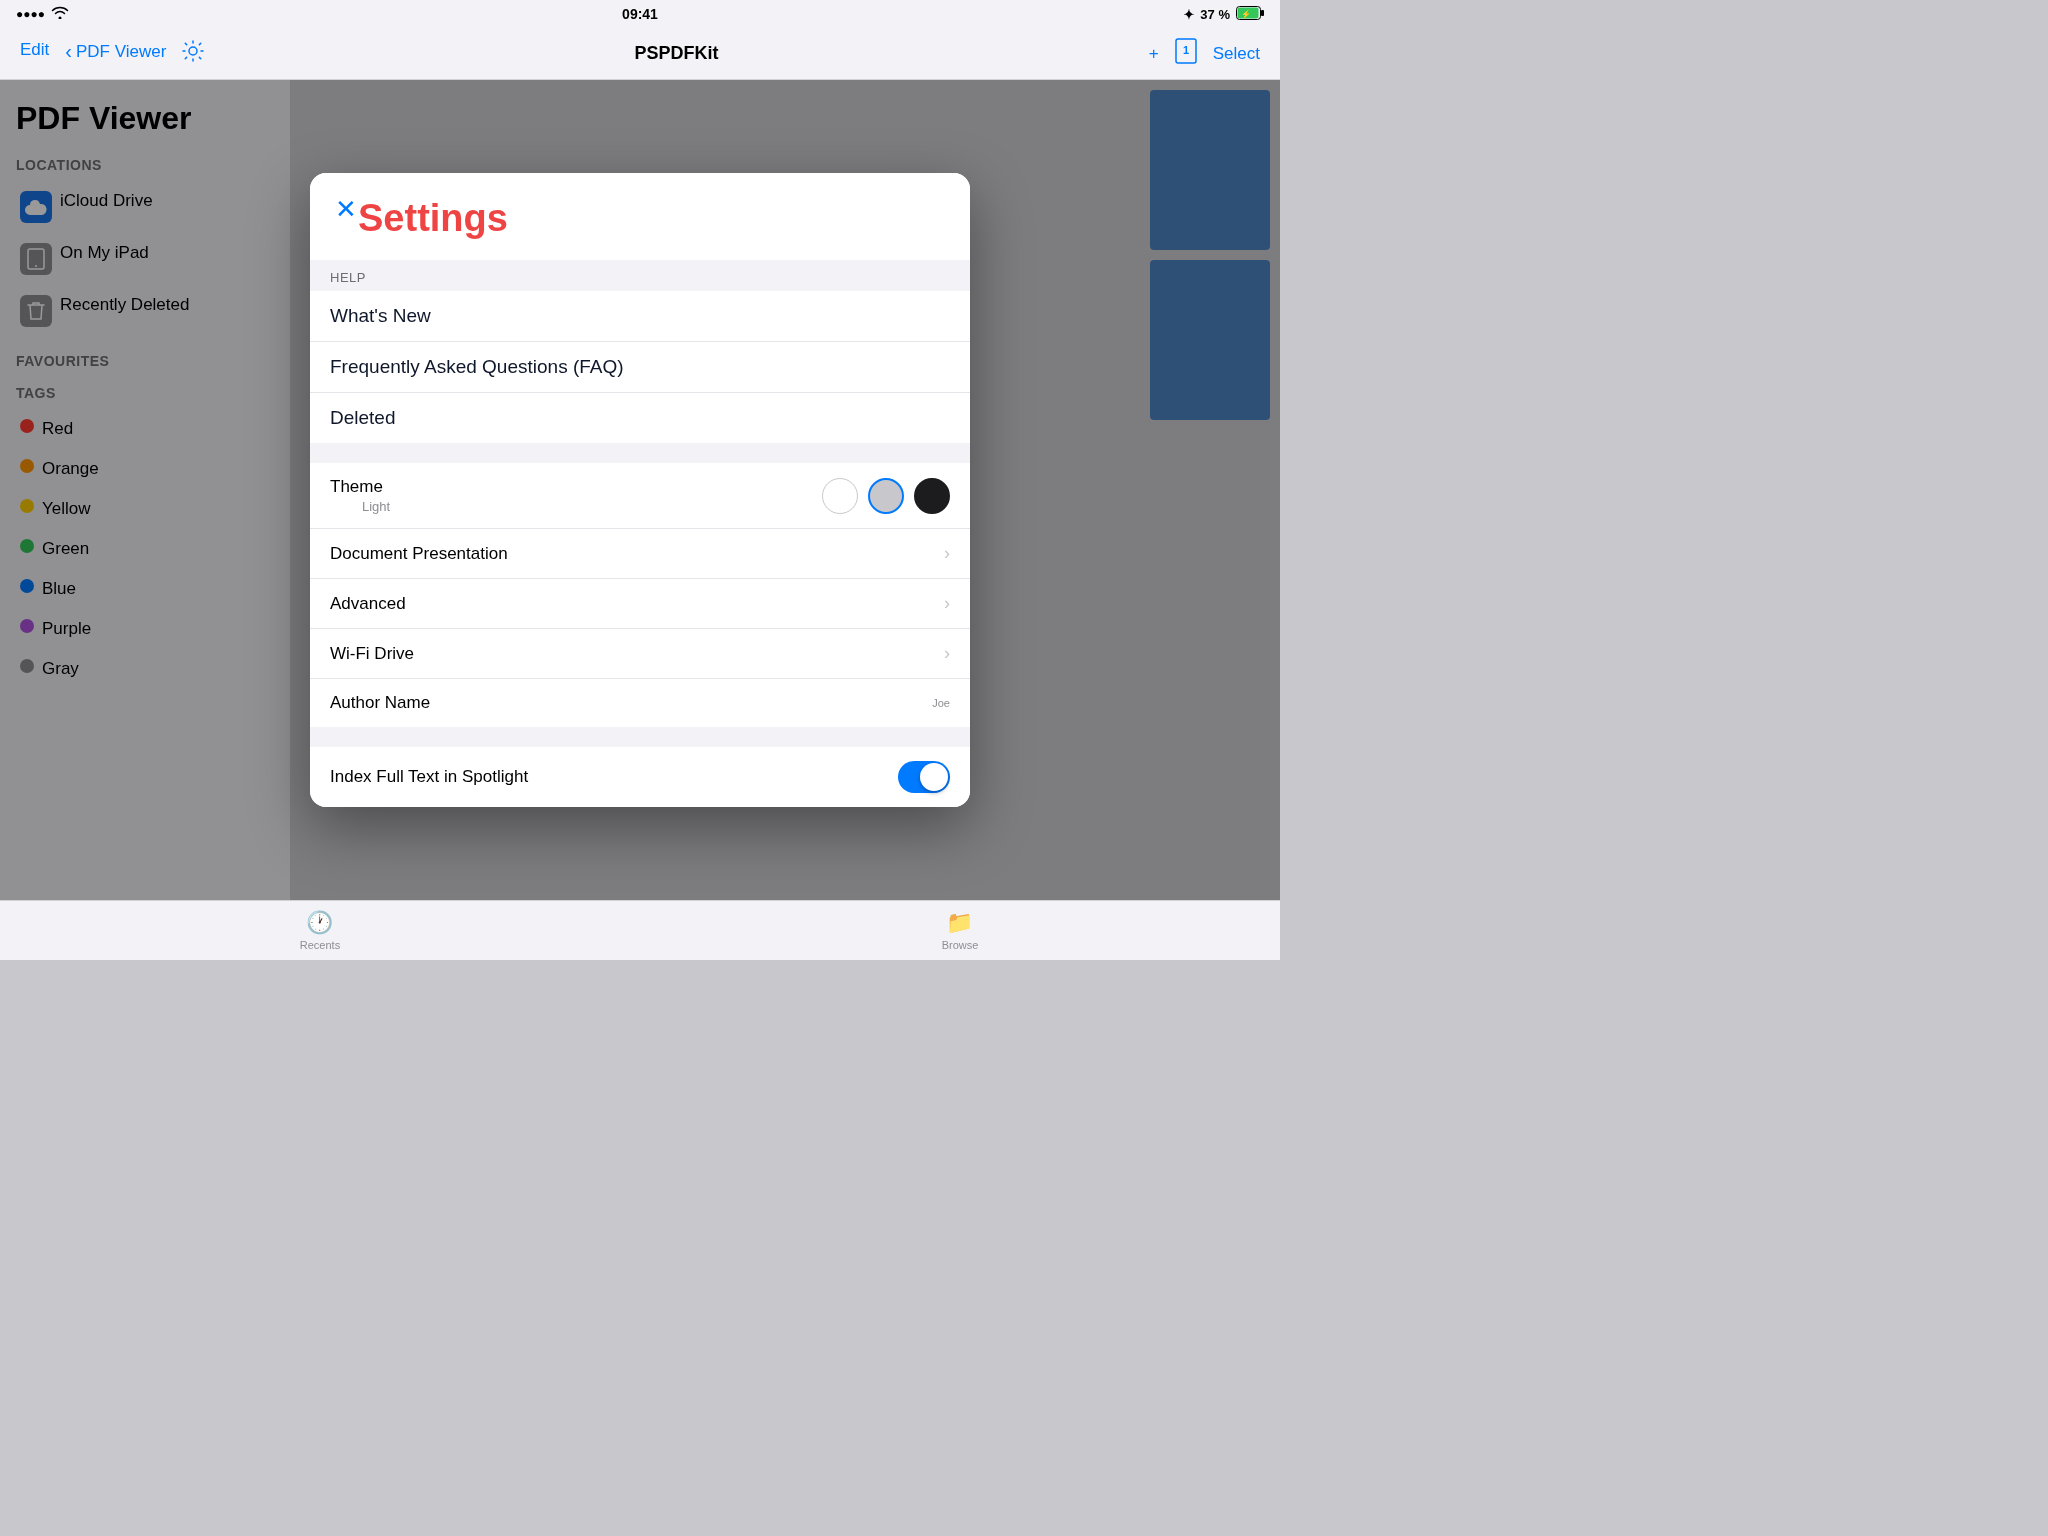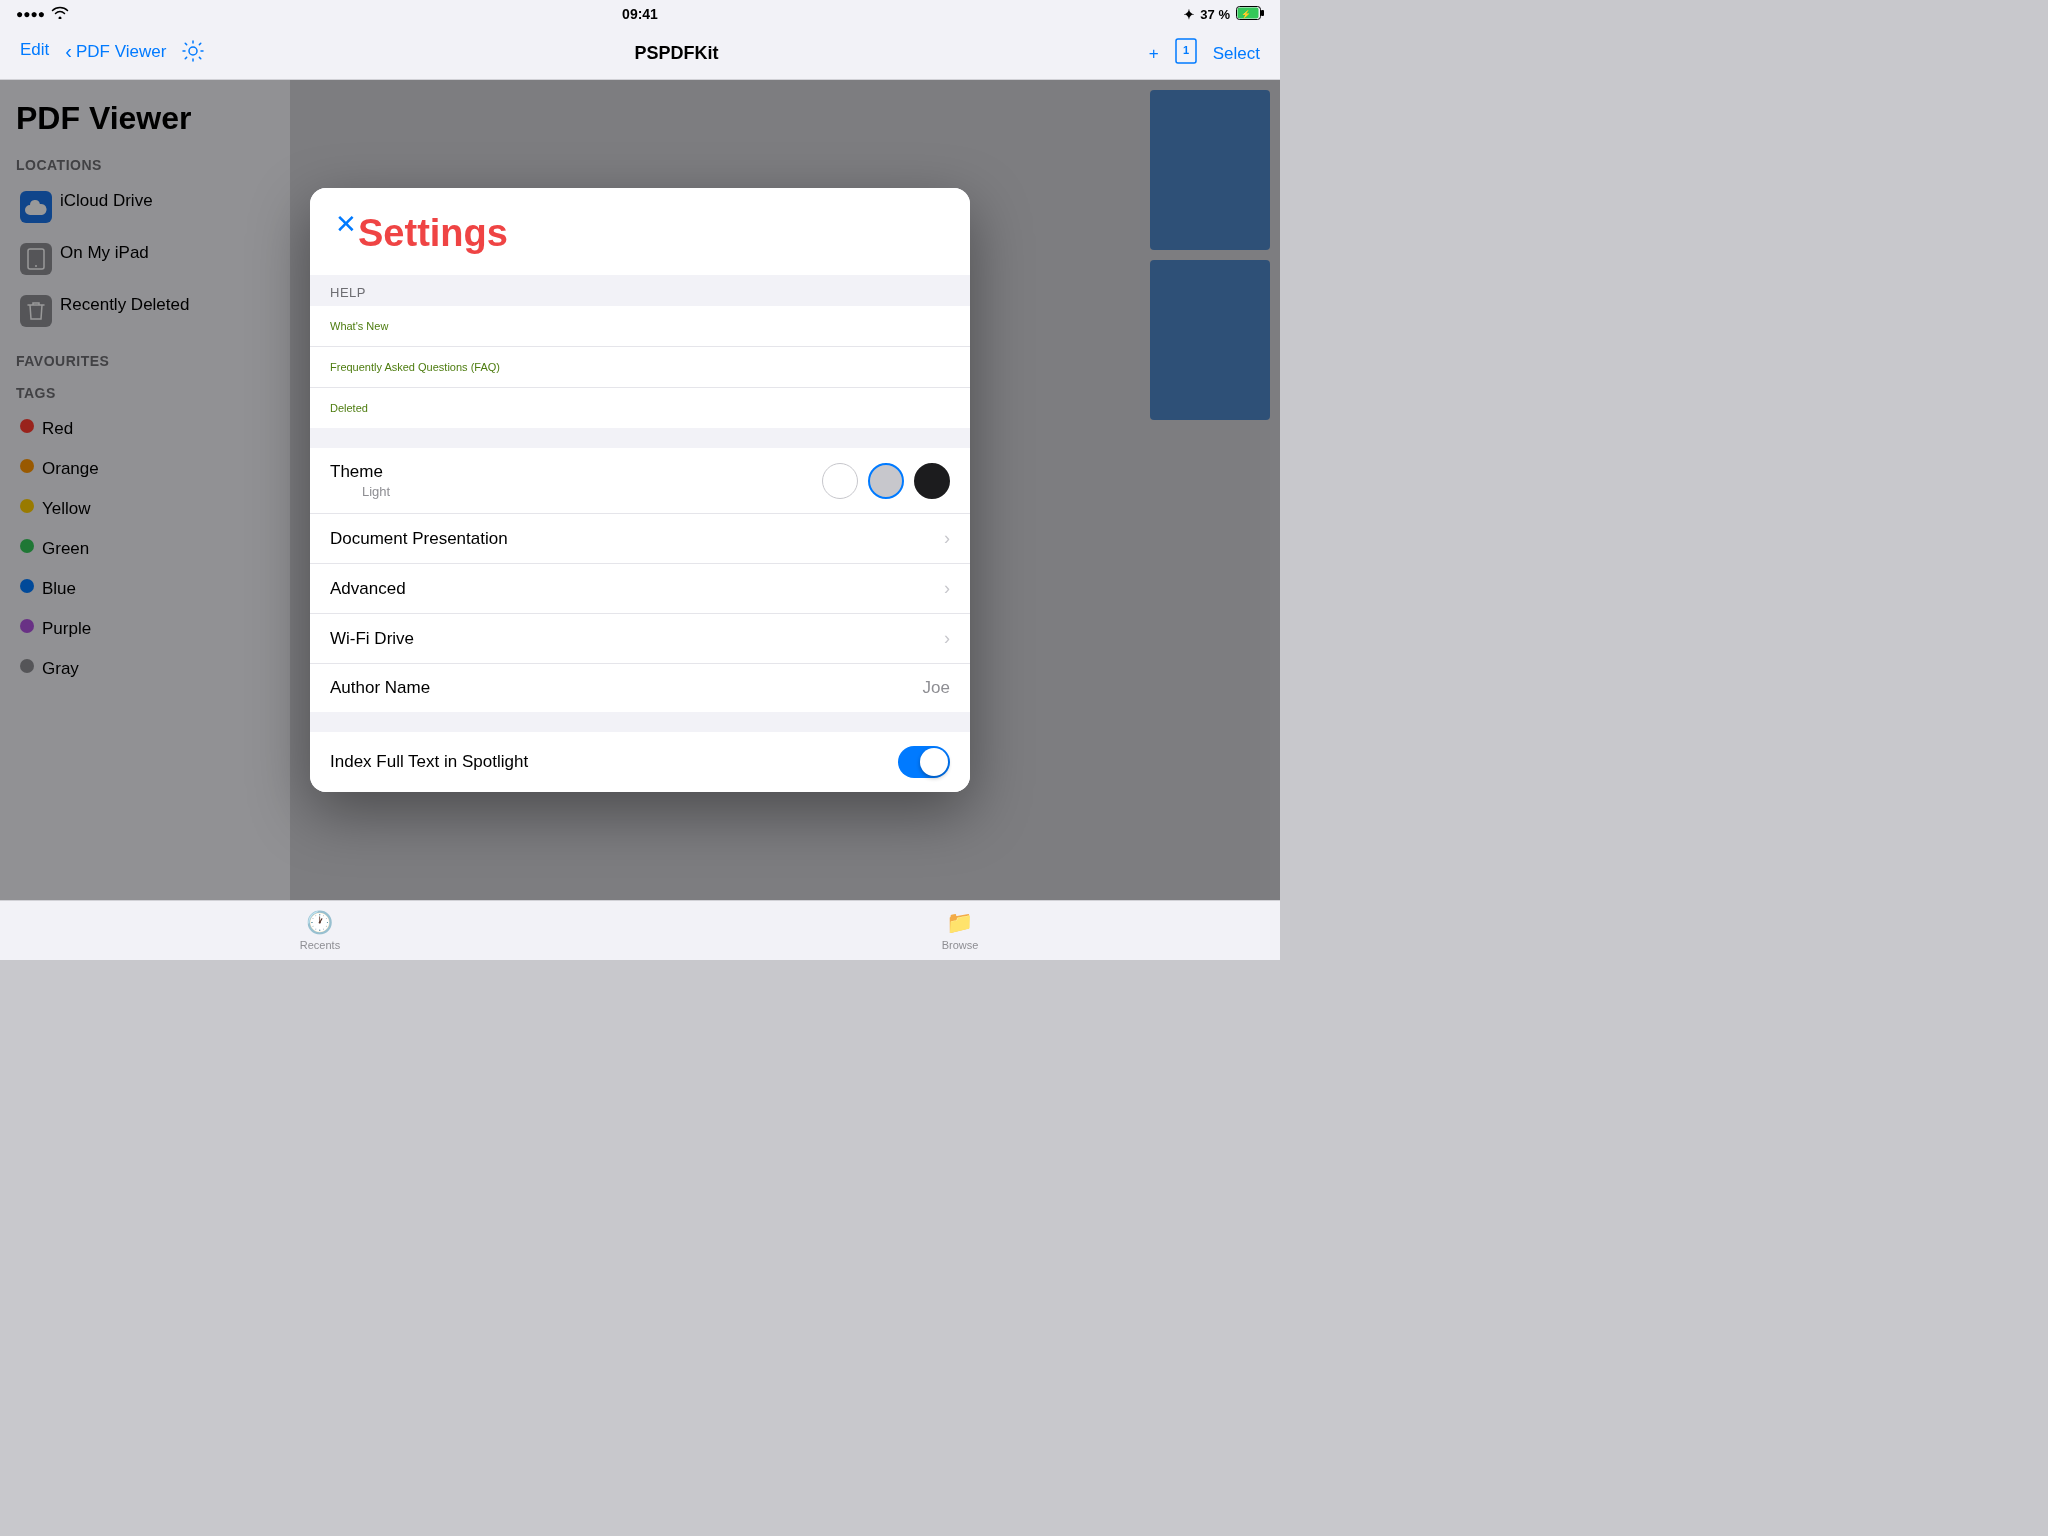--- a/index.html
+++ b/index.html
@@ -260,22 +260,22 @@
       justify-content: space-between;
       padding: 14px 20px;
       border-bottom: 1px solid #e5e5ea;
       background: #fff;
       cursor: pointer;
     }
     .settings-row:last-child {
       border-bottom: none;
     }
     .settings-row-label {
-      font-size: 11px;
-      color: #4d7c0f;
+      font-size: 19px;
+      color: #0f172a;
     }
     .settings-row-label-dark {
       font-size: 17px;
       color: #000;
     }
     .settings-row-sublabel {
       font-size: 13px;
       color: #8e8e93;
       margin-top: 2px;
       margin-left: 32px;
@@ -334,21 +334,21 @@
     }
 
     
     .settings-separator {
       height: 20px;
       background: #f2f2f7;
     }
 
     .author-value {
       color: #8e8e93;
-      font-size: 17px;
+      font-size: 11px;
     }
   </style>
 </head>
 <body>
 
 <div class="status-bar">
   <div class="status-bar-left">
     <span style="font-size:12px;">●●●●</span>
     <span>
       <svg width="18" height="13" viewBox="0 0 18 13" fill="none">

